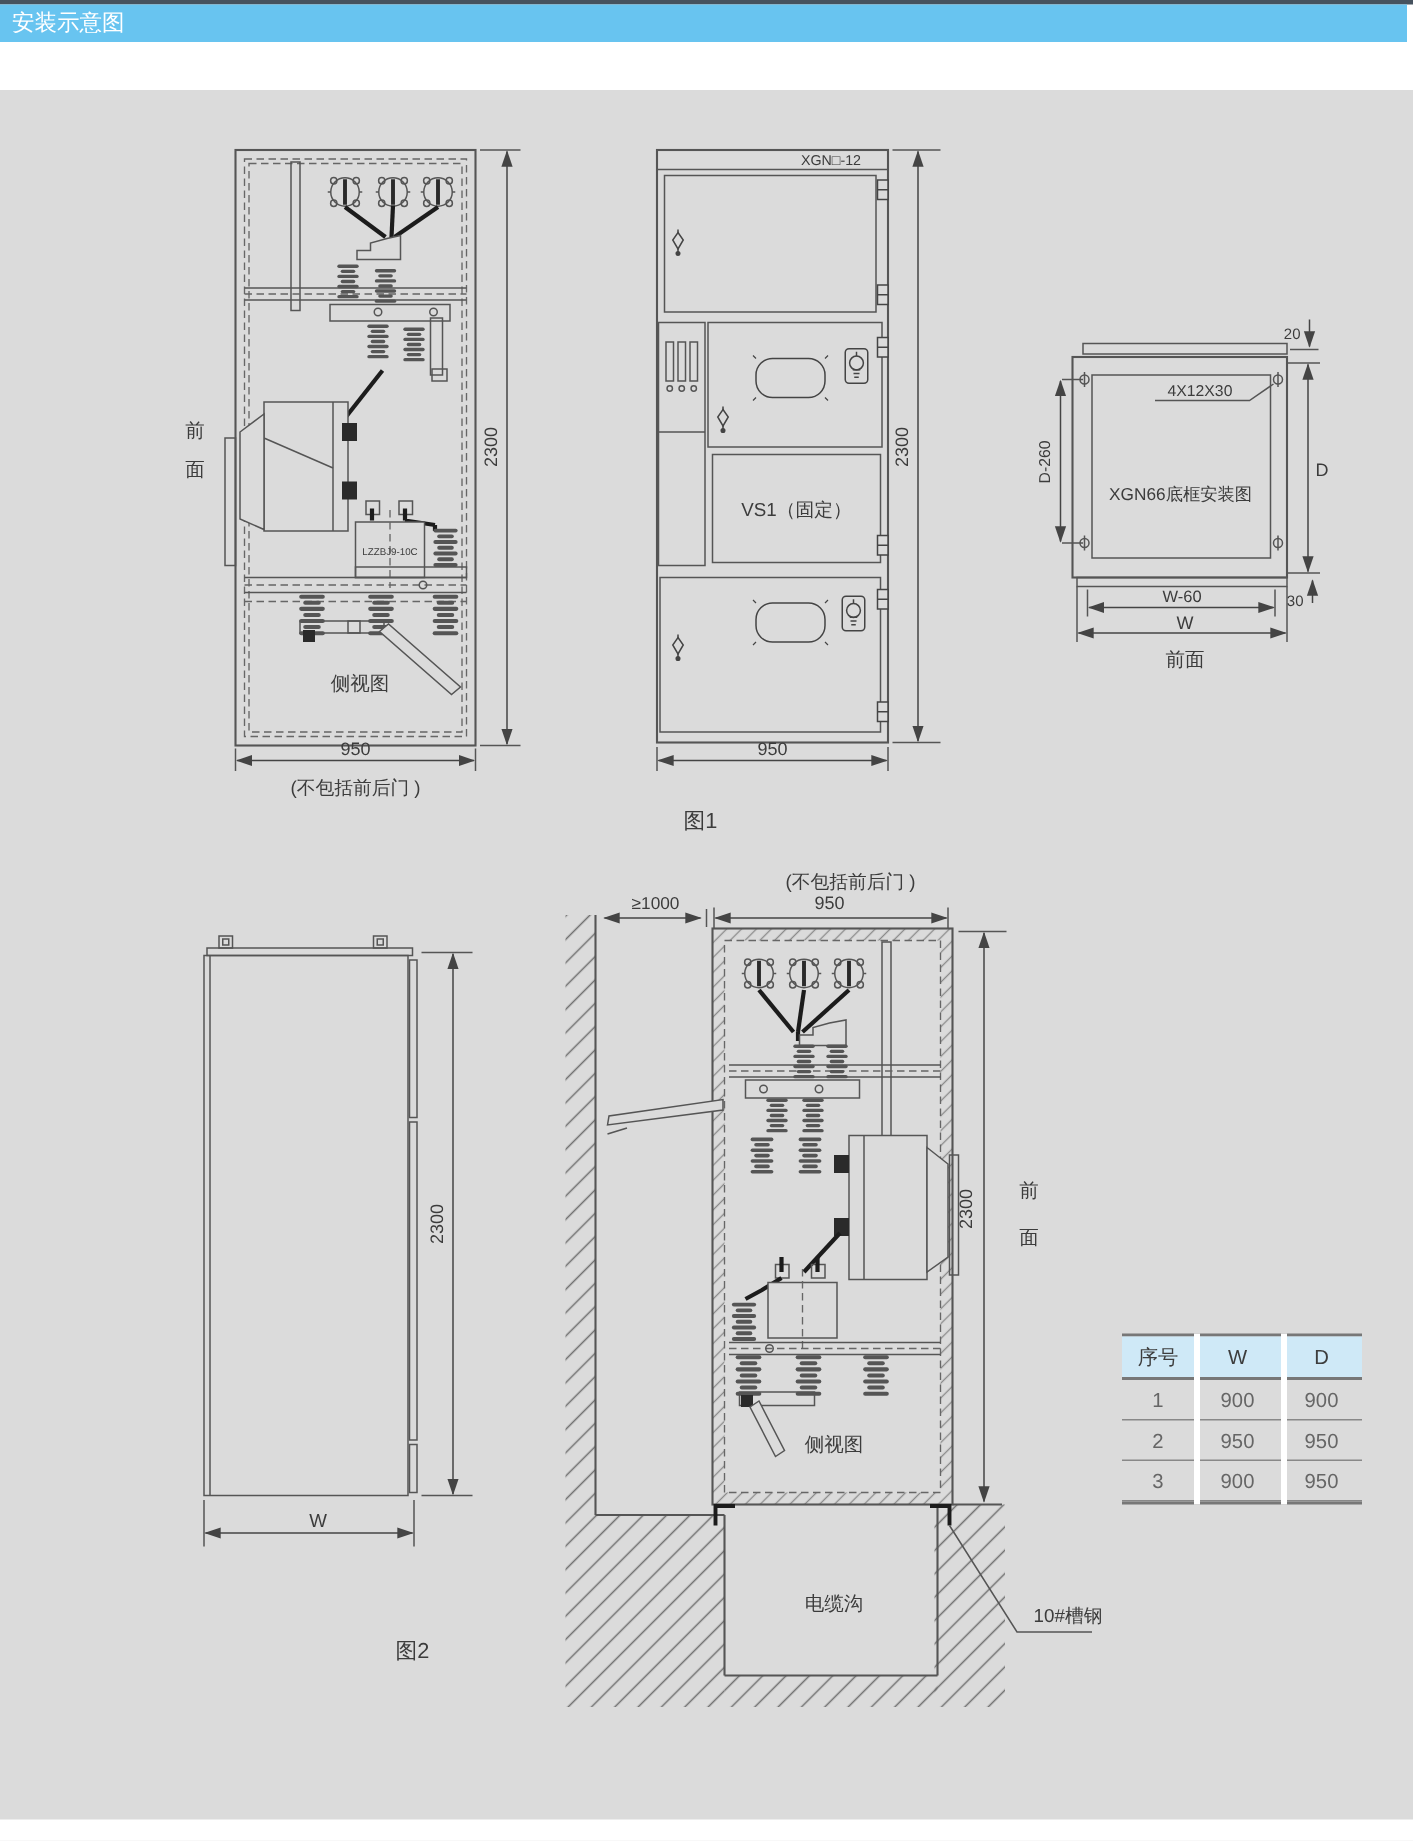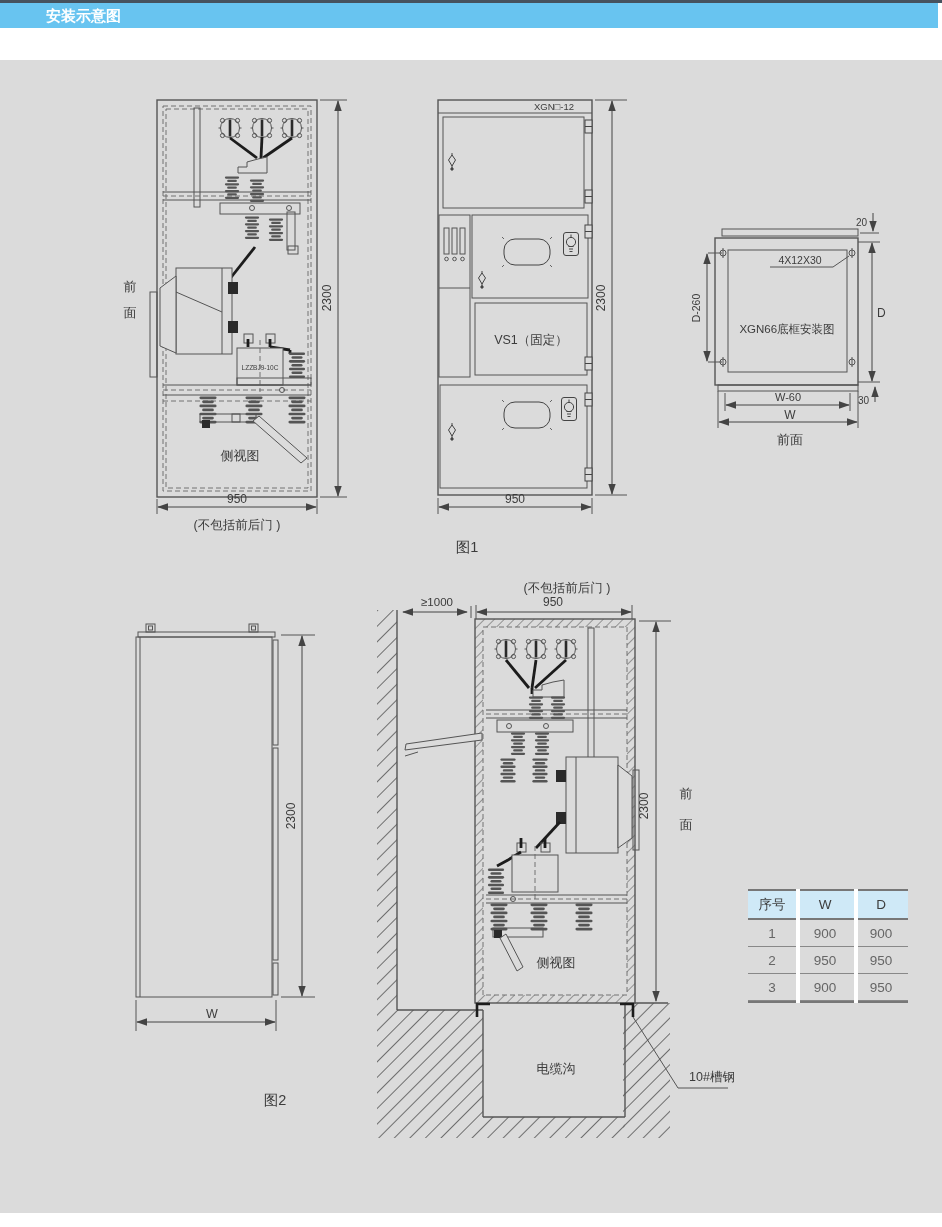--- a/index.html
+++ b/index.html
@@ -1,20 +1,20 @@
 <!DOCTYPE html>
 <html><head>
 <meta charset="utf-8">
 <style>
   html,body{margin:0;padding:0;background:#fff;}
   .page{position:relative;width:942px;height:1227px;background:#fff;overflow:hidden;
         font-family:"Liberation Sans","DejaVu Sans",sans-serif;}
   .topstrip{position:absolute;left:0;top:0;width:942px;height:3px;background:#46525e;}
   .titlebar{position:absolute;left:0;top:3px;width:938px;height:25px;background:#68c4f0;}
-  .titlebar .tt{color:#fff;font-size:15px;font-weight:bold;line-height:25px;padding-left:8px;margin-left:38px;}
+  .titlebar .tt{color:#fff;font-size:15px;font-weight:normal;line-height:25px;padding-left:8px;}
   .canvasbg{position:absolute;left:0;top:60px;width:942px;height:1153px;background:#dbdbdb;}
   svg{position:absolute;left:0;top:0;}
   svg text{font-family:"Liberation Sans","DejaVu Sans",sans-serif;fill:#3c3c3c;}
   .dim{stroke:#444;stroke-width:1;}
   .ext{stroke:#555;stroke-width:1;}
   .ln{stroke:#555;stroke-width:1;fill:none;}
   .lnb{stroke:#555;stroke-width:1.4;fill:none;}
   .bus{stroke:#1c1c1c;stroke-width:2.8;fill:none;}
   .dsh{stroke:#666;stroke-width:0.9;fill:none;stroke-dasharray:5 3;}
   .fillbg{fill:#dbdbdb;}

